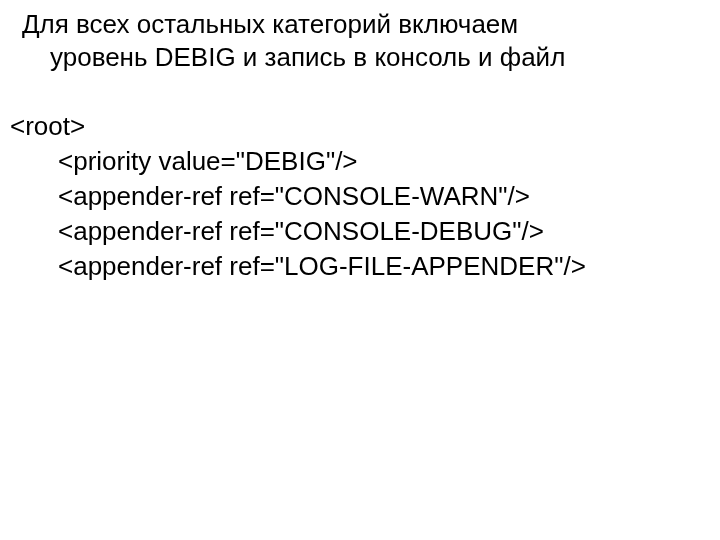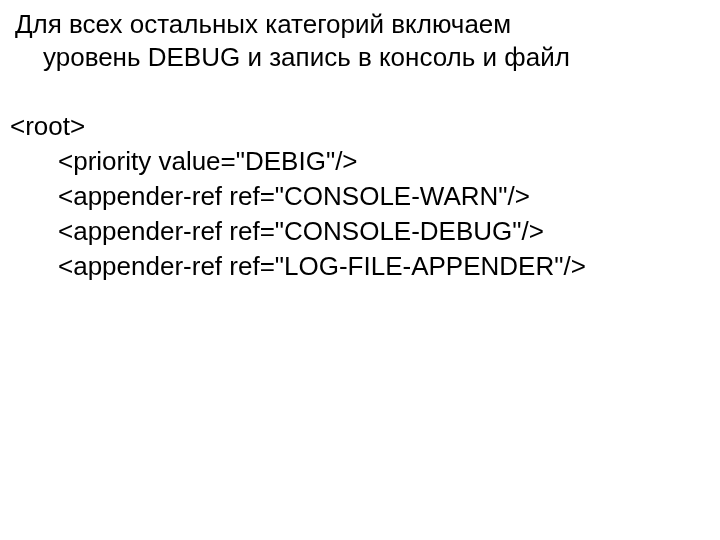--- a/index.html
+++ b/index.html
@@ -10,41 +10,41 @@
       font-family: Arial, Helvetica, sans-serif;
       font-size: 26px;
       color: #000;
       background: #fff;
     }
     .content {
       padding: 8px 10px;
     }
     .heading {
       line-height: 1.25;
-      margin: 0 0 10px 5px;
+      margin: 0 0 10px 12px;
     }
     .heading .l2 {
       display: block;
       padding-left: 28px;
     }
     .code {
       line-height: 1.35;
       margin-top: 36px;
     }
     .code .indent {
       padding-left: 48px;
     }
   </style>
 </head>
 <body>
 
 <div class="content">
   <p class="heading">
     <span>Для всех остальных категорий включаем</span>
-    <span class="l2">уровень DEBUG и запись в консоль и файл</span>
+    <span class="l2">уровень DEBIG и запись в консоль и файл</span>
   </p>
   <div class="code">
     <div>&lt;root&gt;</div>
     <div class="indent">&lt;priority value="DEBIG"/&gt;</div>
     <div class="indent">&lt;appender-ref ref="CONSOLE-WARN"/&gt;</div>
     <div class="indent">&lt;appender-ref ref="CONSOLE-DEBUG"/&gt;</div>
     <div class="indent">&lt;appender-ref ref="LOG-FILE-APPENDER"/&gt;</div>
   </div>
 </div>
 

